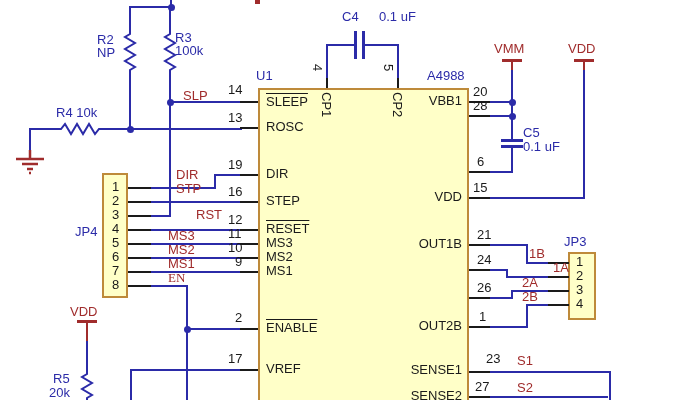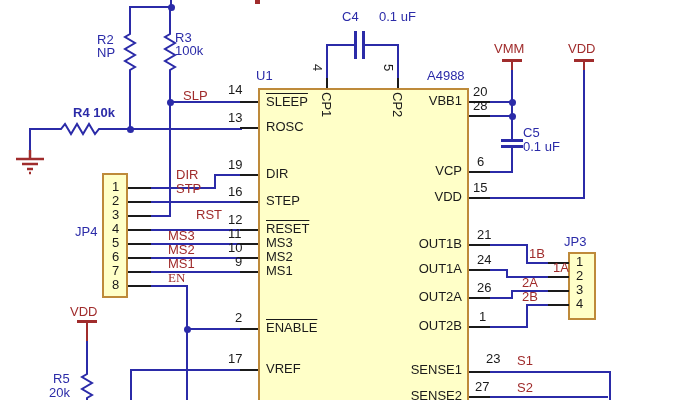--- a/index.html
+++ b/index.html
@@ -180,25 +180,22 @@
   <span class="t blk" style="left:228px;top:158px;">19</span>
   <span class="t blk" style="left:228px;top:185px;">16</span>
   <span class="t blk" style="left:228px;top:213px;">12</span>
   <span class="t blk" style="left:228px;top:227px;">11</span>
   <span class="t blk" style="left:228px;top:241px;">10</span>
   <span class="t blk" style="left:235px;top:255px;">9</span>
   <span class="t blk" style="left:235px;top:311px;">2</span>
   <span class="t blk" style="left:228px;top:352px;">17</span>
 
   <span class="t blk rgt" style="left:382px;top:94px;">VBB1</span>
-  <span class="t blk rgt" style="left:382px;top:164px;">VCP</span>
   <span class="t blk rgt" style="left:382px;top:190px;">VDD</span>
   <span class="t blk rgt" style="left:382px;top:237px;">OUT1B</span>
-  <span class="t blk rgt" style="left:382px;top:262px;">OUT1A</span>
-  <span class="t blk rgt" style="left:382px;top:290px;">OUT2A</span>
   <span class="t blk rgt" style="left:382px;top:319px;">OUT2B</span>
   <span class="t blk rgt" style="left:382px;top:363px;">SENSE1</span>
   <span class="t blk rgt" style="left:382px;top:389px;">SENSE2</span>
 
   <span class="t blk" style="left:473px;top:85px;">20</span>
   <span class="t blk" style="left:473px;top:99px;">28</span>
   <span class="t blk" style="left:477px;top:155px;">6</span>
   <span class="t blk" style="left:473px;top:181px;">15</span>
   <span class="t blk" style="left:477px;top:228px;">21</span>
   <span class="t blk" style="left:477px;top:253px;">24</span>
@@ -225,21 +222,21 @@
   <span class="t blue" style="left:564px;top:235px;">JP3</span>
   <span class="t blk" style="left:576px;top:255px;">1</span>
   <span class="t blk" style="left:576px;top:269px;">2</span>
   <span class="t blk" style="left:576px;top:283px;">3</span>
   <span class="t blk" style="left:576px;top:297px;">4</span>
 
   <span class="t blue" style="left:97px;top:33px;">R2</span>
   <span class="t blue" style="left:97px;top:46px;">NP</span>
   <span class="t blue" style="left:175px;top:31px;">R3</span>
   <span class="t blue" style="left:175px;top:44px;">100k</span>
-  <span class="t blue" style="left:73px;top:106px;font-weight:bold;">R4 10k</span>
+  <span class="t blue" style="left:56px;top:106px;">R4 10k</span>
   <span class="t blue" style="left:53px;top:372px;">R5</span>
   <span class="t blue" style="left:49px;top:386px;">20k</span>
   <span class="t blue" style="left:342px;top:10px;">C4</span>
   <span class="t blue" style="left:379px;top:10px;">0.1 uF</span>
   <span class="t blue" style="left:523px;top:126px;">C5</span>
   <span class="t blue" style="left:523px;top:140px;">0.1 uF</span>
 
   <span class="t red" style="left:183px;top:89px;">SLP</span>
   <span class="t red" style="left:176px;top:168px;">DIR</span>
   <span class="t red" style="left:176px;top:182px;">STP</span>

